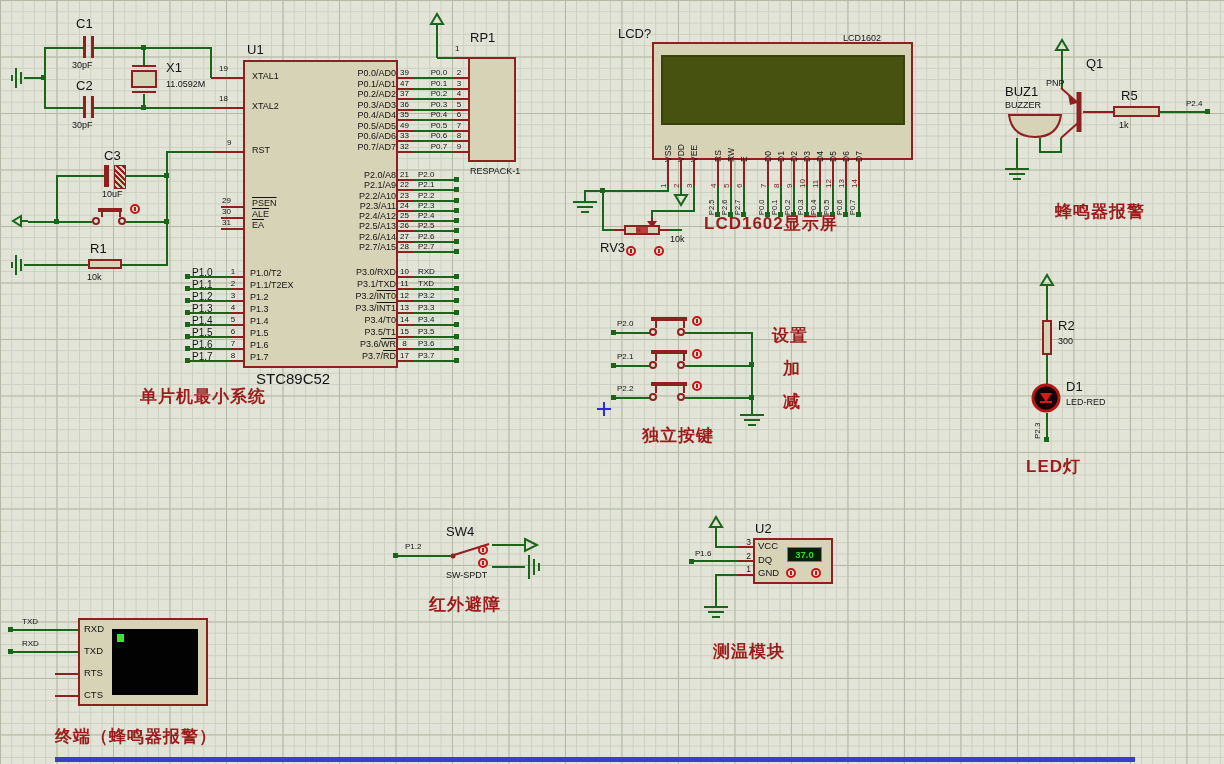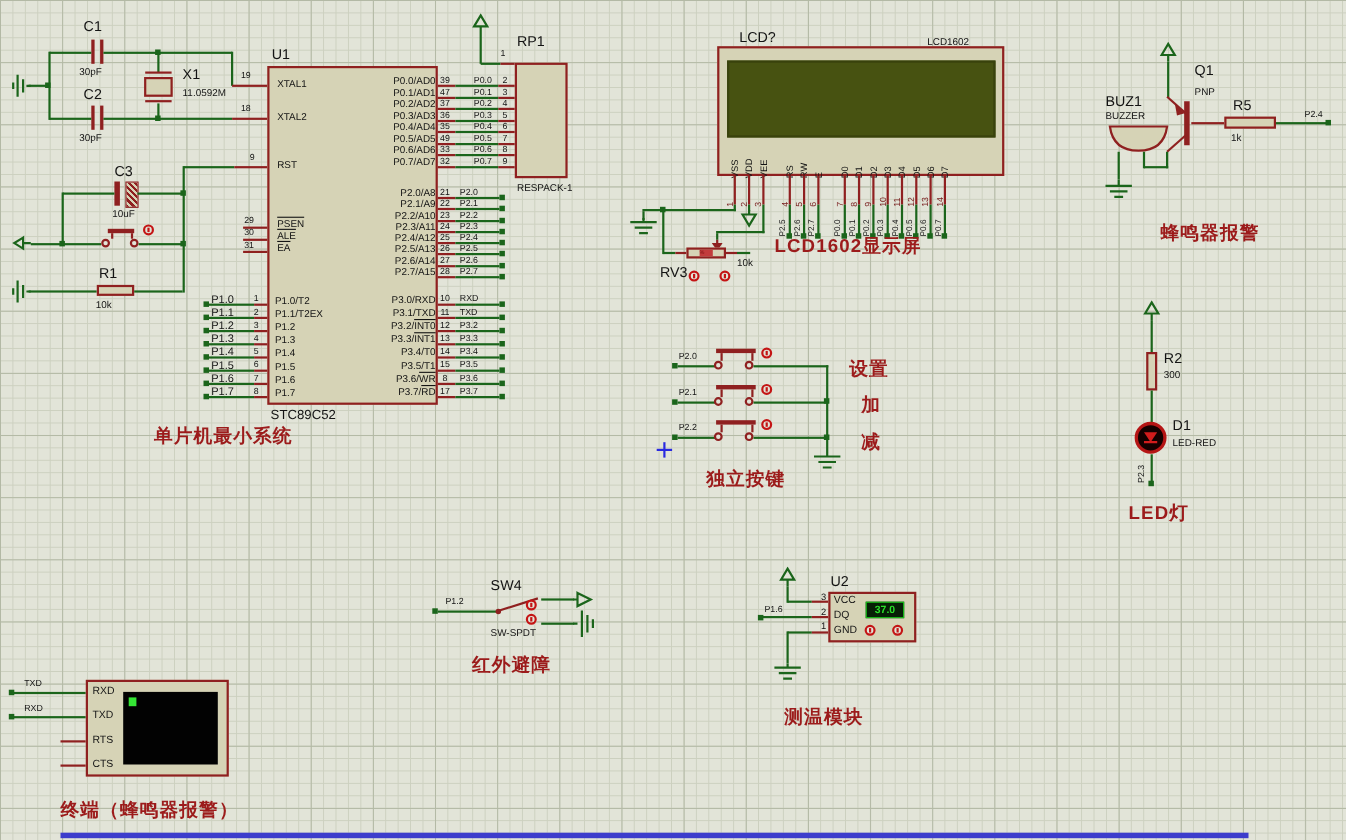--- a/index.html
+++ b/index.html
@@ -167,21 +167,21 @@
   <div class="body" style="left:88px;top:259px;width:34px;height:10px"></div>
   <div class="val" style="left:87px;top:272px">10k</div>
   <div class="wh" style="left:122px;top:264px;width:44px"></div>
 
   <div class="wh" style="left:167px;top:151px;width:46px"></div>
   <div class="rh" style="left:213px;top:151px;width:30px"></div>
   <div class="pnum" style="left:227px;top:138px">9</div>
 
   <div class="ref" style="left:247px;top:42px">U1</div>
   <div class="body" style="left:243px;top:60px;width:155px;height:308px"></div>
-  <div class="val" style="left:246px;top:370px;font-size:12px">STC89C52</div>
+  <div class="val" style="left:256px;top:370px;font-size:15px">STC89C52</div>
   <div class="pname" style="left:252px;top:71px">XTAL1</div>
   <div class="pname" style="left:252px;top:101px">XTAL2</div>
   <div class="pname" style="left:252px;top:145px">RST</div>
 
   <div class="pingroup" style="left:221px;top:200px">
 
       <div class="prow" style="height:11px;width:180px">
         <span class="pnum" style="left:1px;top:-4px">29</span>
         <span class="rh" style="left:0;top:6px;width:22px"></span>
         <span class="pname" style="left:31px;top:-2px"><span></span><span class="ov">PSEN</span></span>
@@ -512,21 +512,21 @@
       <path d="M8,18 V12 M2,12 L8,2 L14,12 Z" stroke="#1b651b" stroke-width="2" fill="none"></path>
     </svg>
   <div class="wv" style="left:436px;top:30px;height:28px"></div>
   <div class="wh" style="left:437px;top:57px;width:18px"></div>
   <div class="rh" style="left:455px;top:57px;width:13px"></div>
   <div class="pnum" style="left:455px;top:44px">1</div>
   <div class="ref" style="left:470px;top:30px">RP1</div>
   <div class="body" style="left:468px;top:57px;width:48px;height:105px"></div>
   <div class="val" style="left:470px;top:166px">RESPACK-1</div>
 
-  <div class="ref" style="left:672px;top:26px">LCD?</div>
+  <div class="ref" style="left:618px;top:26px">LCD?</div>
   <div class="val" style="left:843px;top:33px">LCD1602</div>
   <div class="body" style="left:652px;top:42px;width:261px;height:118px"></div>
   <div style="position:absolute;left:661px;top:55px;width:244px;height:70px;background:#475211;border:2px solid #39420c;box-sizing:border-box"></div>
 
   <div class="lcdcols nowire" style="left:662px;top:126px">
 
       <div class="lcdcol">
         <span class="lname vt">VSS</span>
         <span class="lstub"></span>
         <span class="lnum vt">1</span>
@@ -677,21 +677,21 @@
   <div class="ref" style="left:600px;top:240px">RV3</div>
   <div class="val" style="left:670px;top:234px">10k</div>
   <div class="act" style="left:626px;top:246px"></div>
   <div class="act" style="left:654px;top:246px"></div>
 
   <svg style="position:absolute;left:1054px;top:38px" width="16" height="20">
       <path d="M8,18 V12 M2,12 L8,2 L14,12 Z" stroke="#1b651b" stroke-width="2" fill="none"></path>
     </svg>
   <div class="wv" style="left:1061px;top:56px;height:33px"></div>
   <div class="ref" style="left:1086px;top:56px">Q1</div>
-  <div class="val" style="left:1086px;top:78px">PNP</div>
+  <div class="val" style="left:1046px;top:78px">PNP</div>
   <svg style="position:absolute;left:1046px;top:82px" width="40" height="60">
     <line x1="33" y1="10" x2="33" y2="50" stroke="#8f2020" stroke-width="5"></line>
     <line x1="33" y1="22" x2="15" y2="6" stroke="#8f2020" stroke-width="2"></line>
     <polygon points="31,21 22,12 24,23" fill="#8f2020"></polygon>
     <line x1="33" y1="40" x2="15" y2="56" stroke="#8f2020" stroke-width="2"></line>
   </svg>
   <div class="wv" style="left:1060px;top:138px;height:15px"></div>
   <div class="rh" style="left:1083px;top:111px;width:30px"></div>
   <div class="ref" style="left:1005px;top:84px">BUZ1</div>
   <div class="val" style="left:1005px;top:100px">BUZZER</div>

